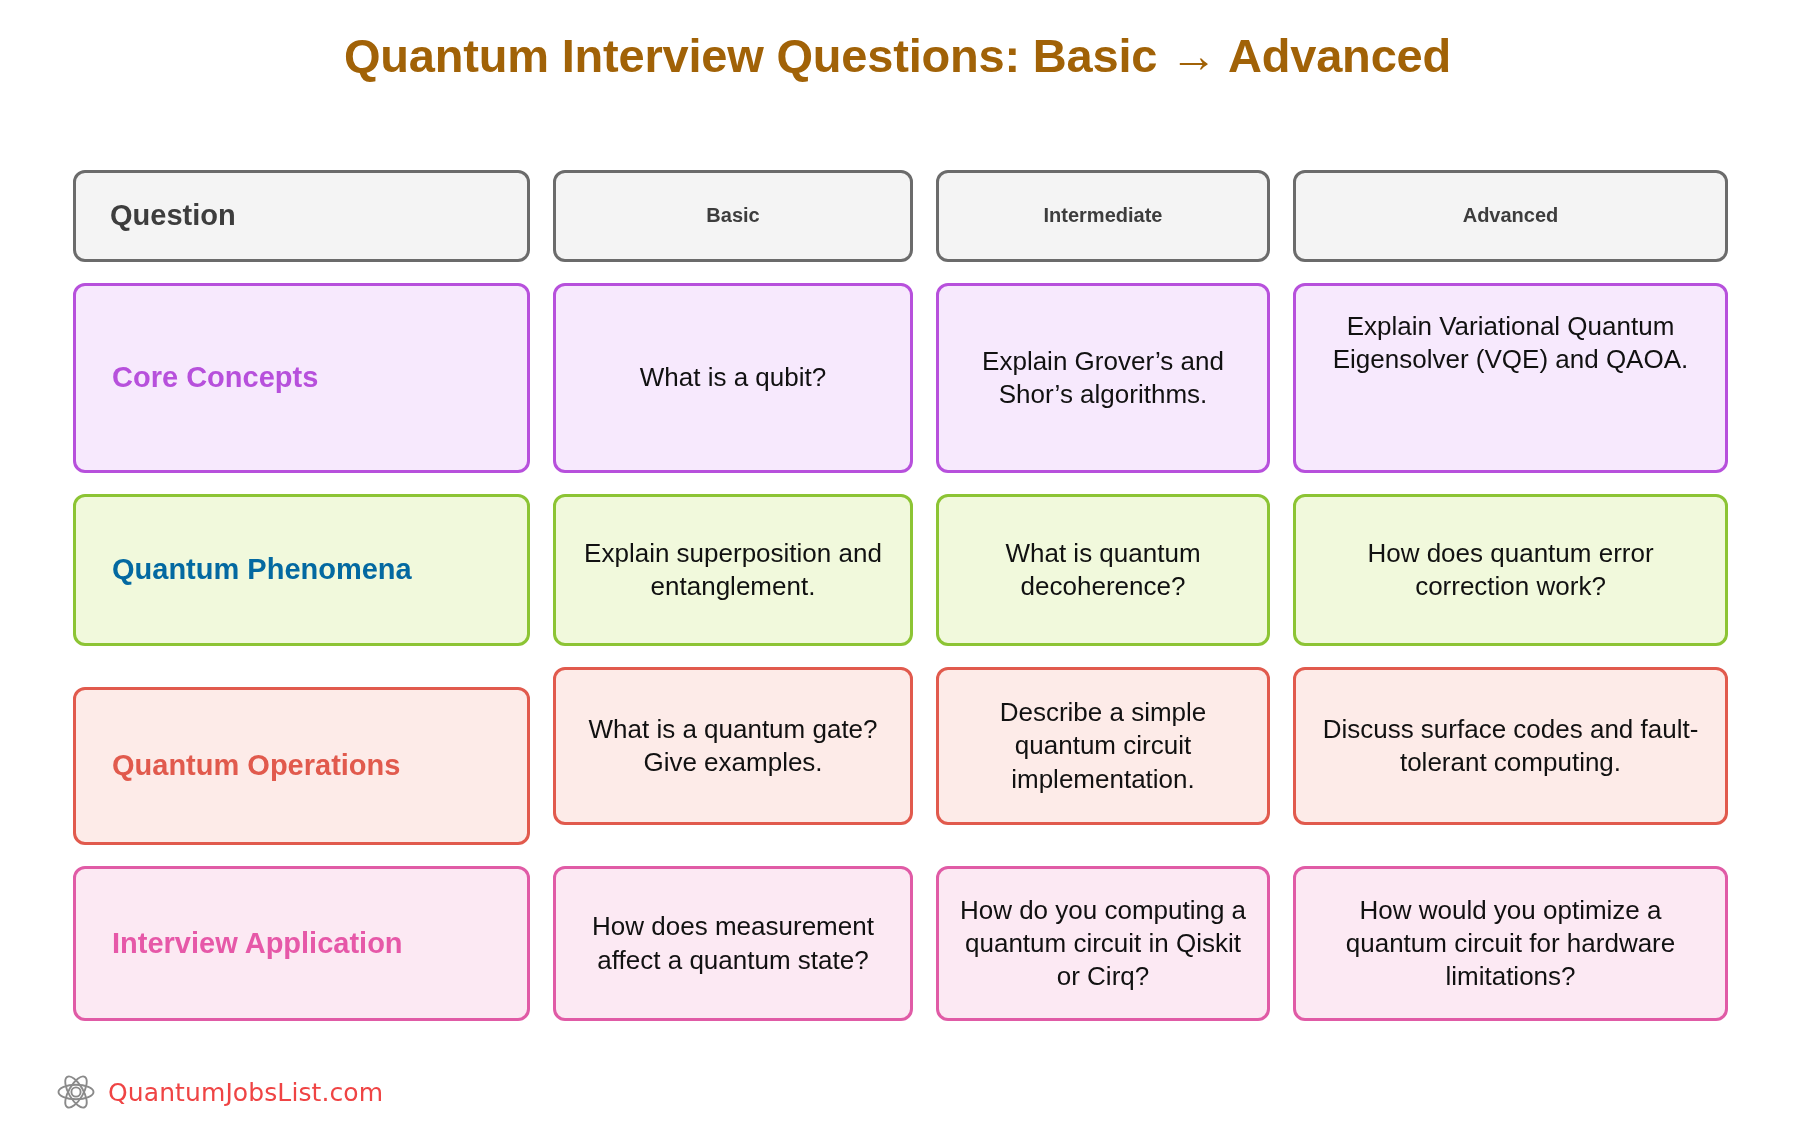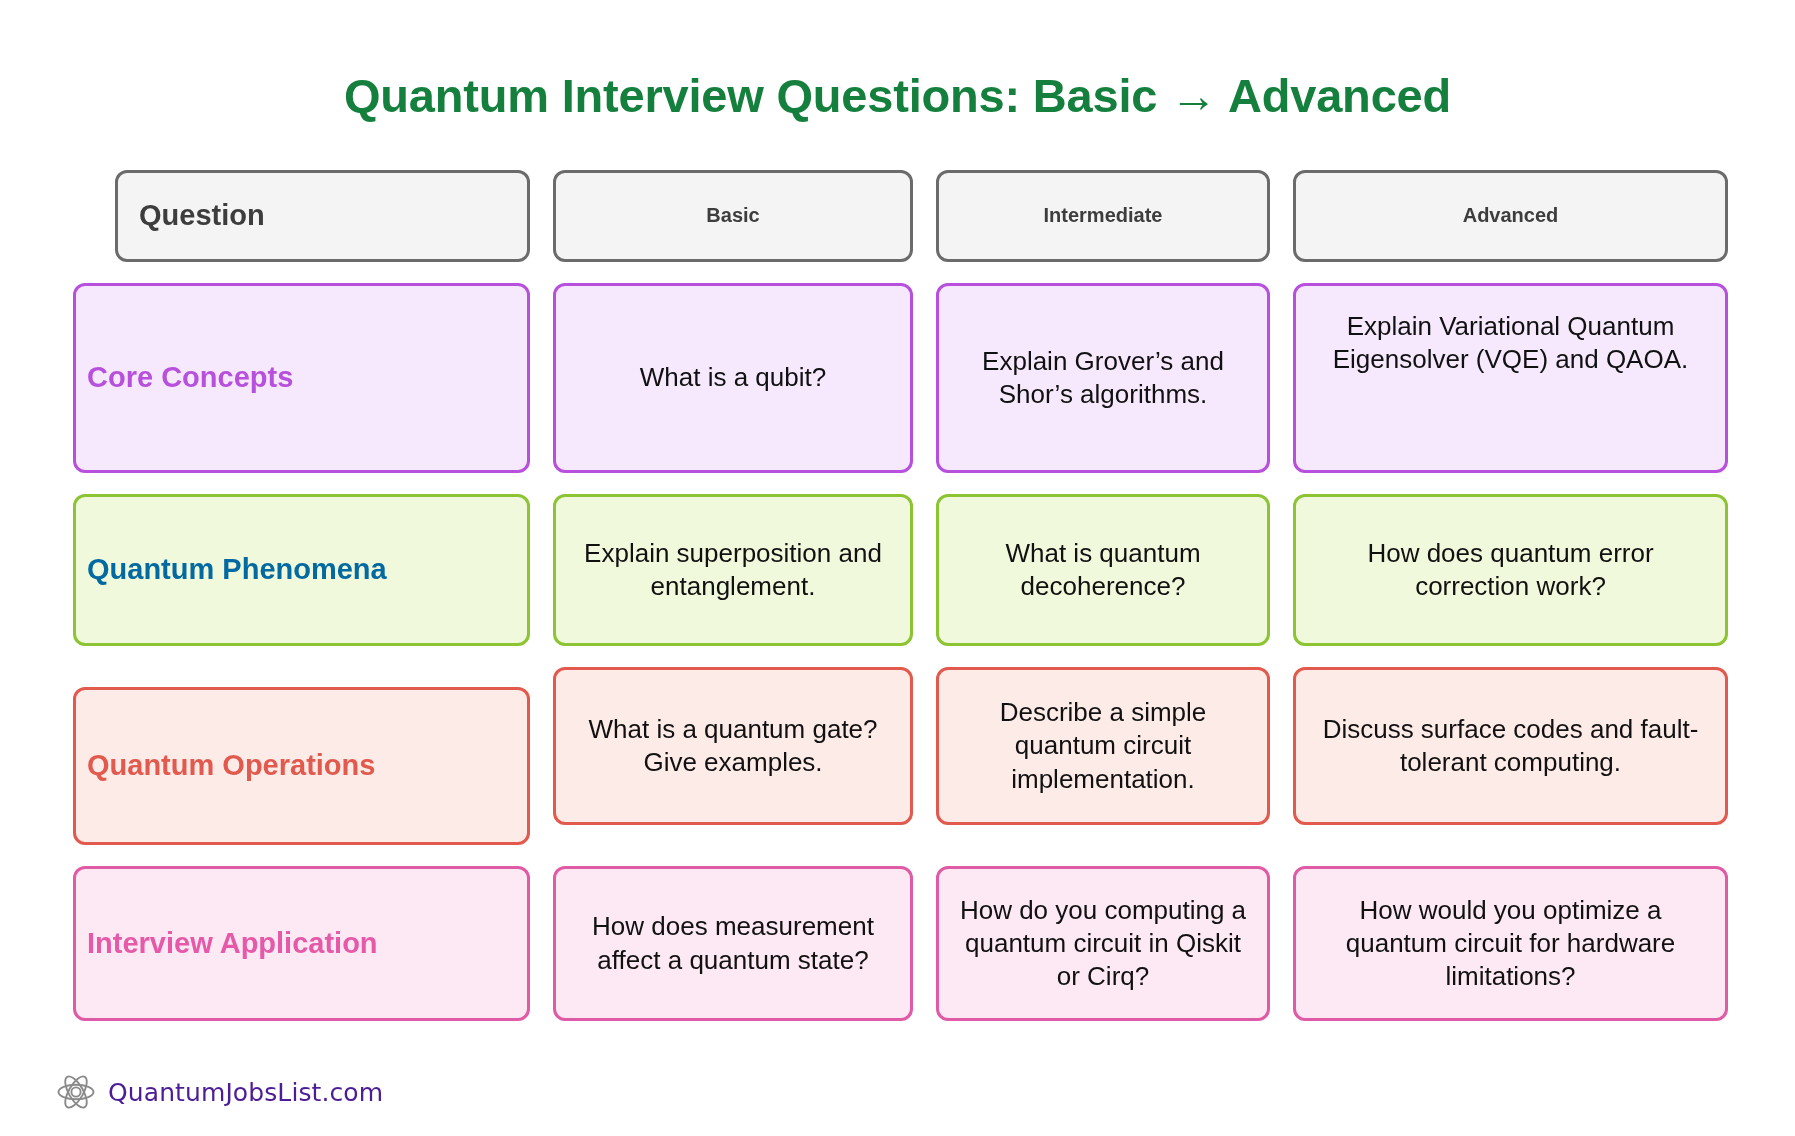--- a/index.html
+++ b/index.html
@@ -18,24 +18,23 @@
 
   
   #page-title {
     position: absolute;
     left: 0;
     top: 28px;
     width: 1795px;
     text-align: center;
     font-size: 47px;
     font-weight: bold;
-    color: #15803d;
+    color: #a16207;
     letter-spacing: -0.2px;
     white-space: nowrap;
-    margin-top: 40px;
   }
 
   
   #matrix {
     position: absolute;
     left: 73px;
     top: 170px;
     width: 1659px;
     display: grid;
     grid-template-columns: 457px 360px 334px 435px;
@@ -60,33 +59,32 @@
   .cell.header {
     height: 92px;
     background: #f4f4f4;
     border-color: #6b6b6b;
     color: #3d3d3d;
     font-size: 20px;
     font-weight: bold;
   }
   .cell.header.rowlabel {
     justify-content: flex-start;
-    padding-left: 21px;
-    margin-left: 42px;
+    padding-left: 34px;
   }
 
   
   .cell.body {
     font-size: 26px;
     color: #111111;
     font-weight: normal;
   }
   .cell.rowlabel {
     justify-content: flex-start;
-    padding-left: 11px;
+    padding-left: 36px;
     font-size: 29px;
     font-weight: bold;
     text-align: left;
   }
 
   
   .r1 { height: 190px; }
   .r2 { height: 152px; }
   .r3 { height: 158px; }
   .r4 { height: 155px; }
@@ -108,21 +106,21 @@
   #footer {
     position: absolute;
     left: 56px;
     top: 1072px;
     display: flex;
     align-items: center;
     gap: 12px;
   }
   #footer .brand-text {
     font-size: 25px;
-    color: #4c1d95;
+    color: #ef4444;
     font-family: "DejaVu Sans", sans-serif;
     letter-spacing: 0.1px;
   }
   #footer svg { display: block; }
 </style>
 </head>
 <body>
 
 <div id="page-title">Quantum Interview Questions: Basic → Advanced</div>
 

